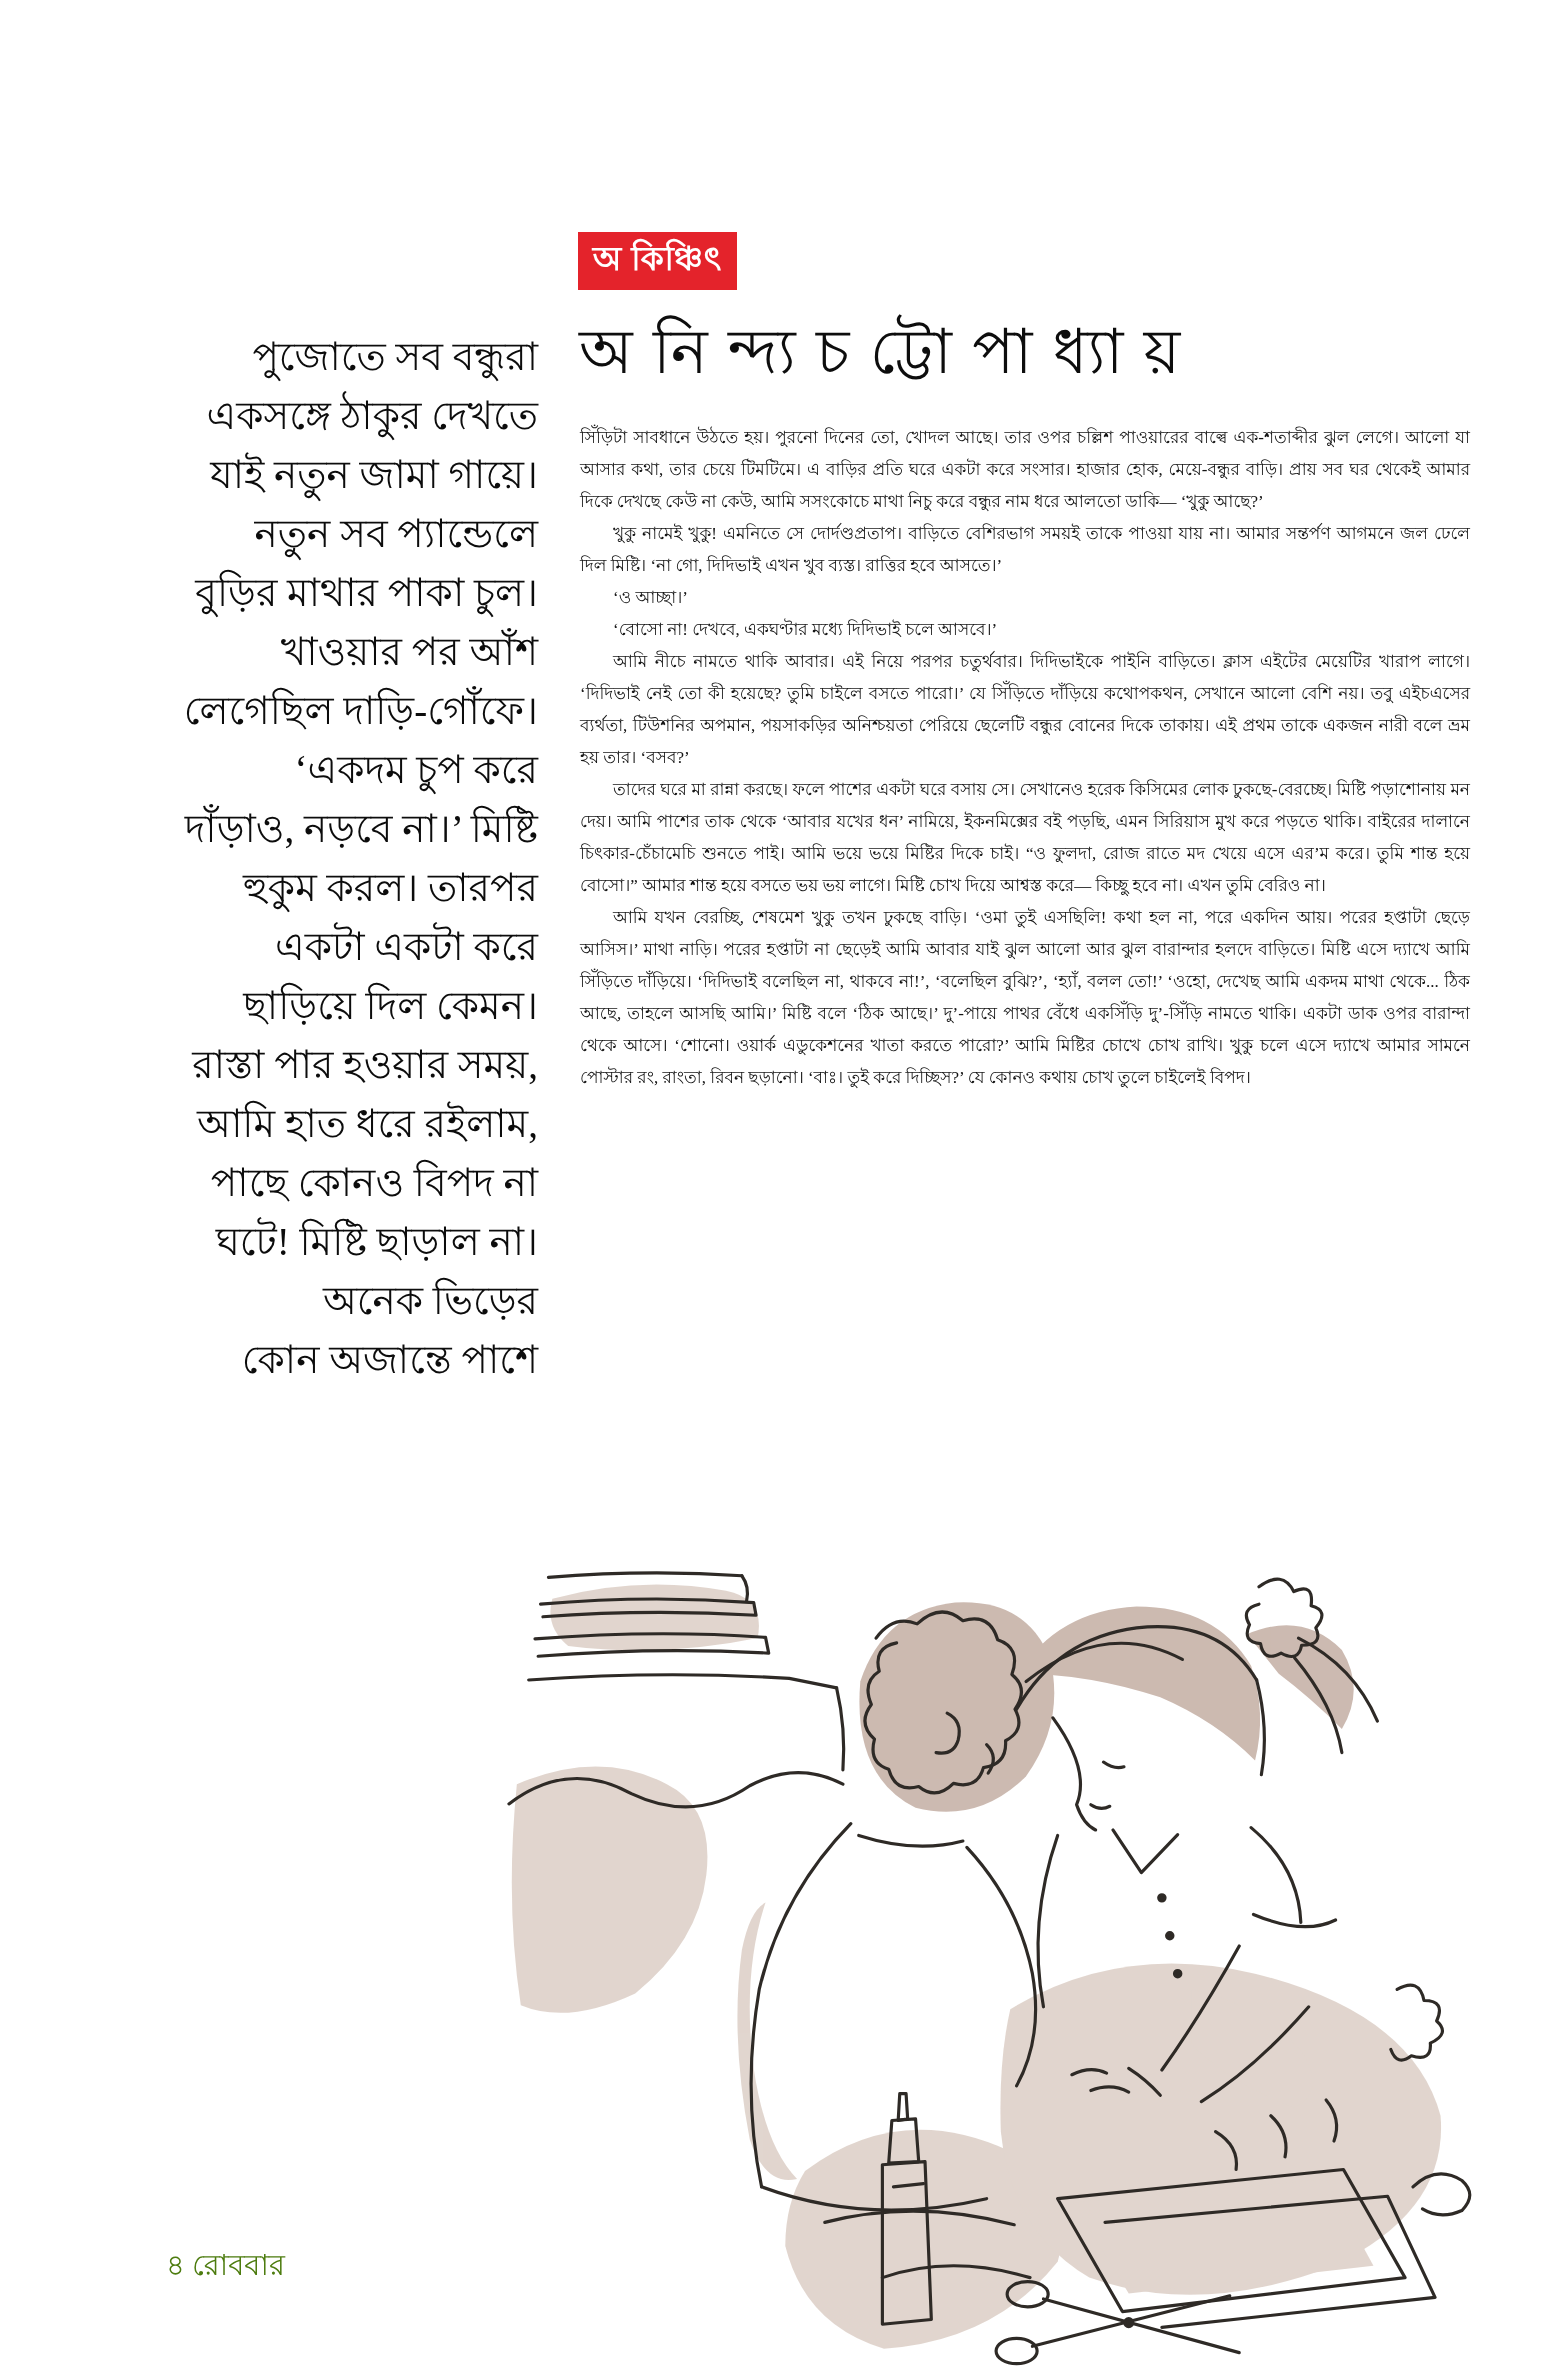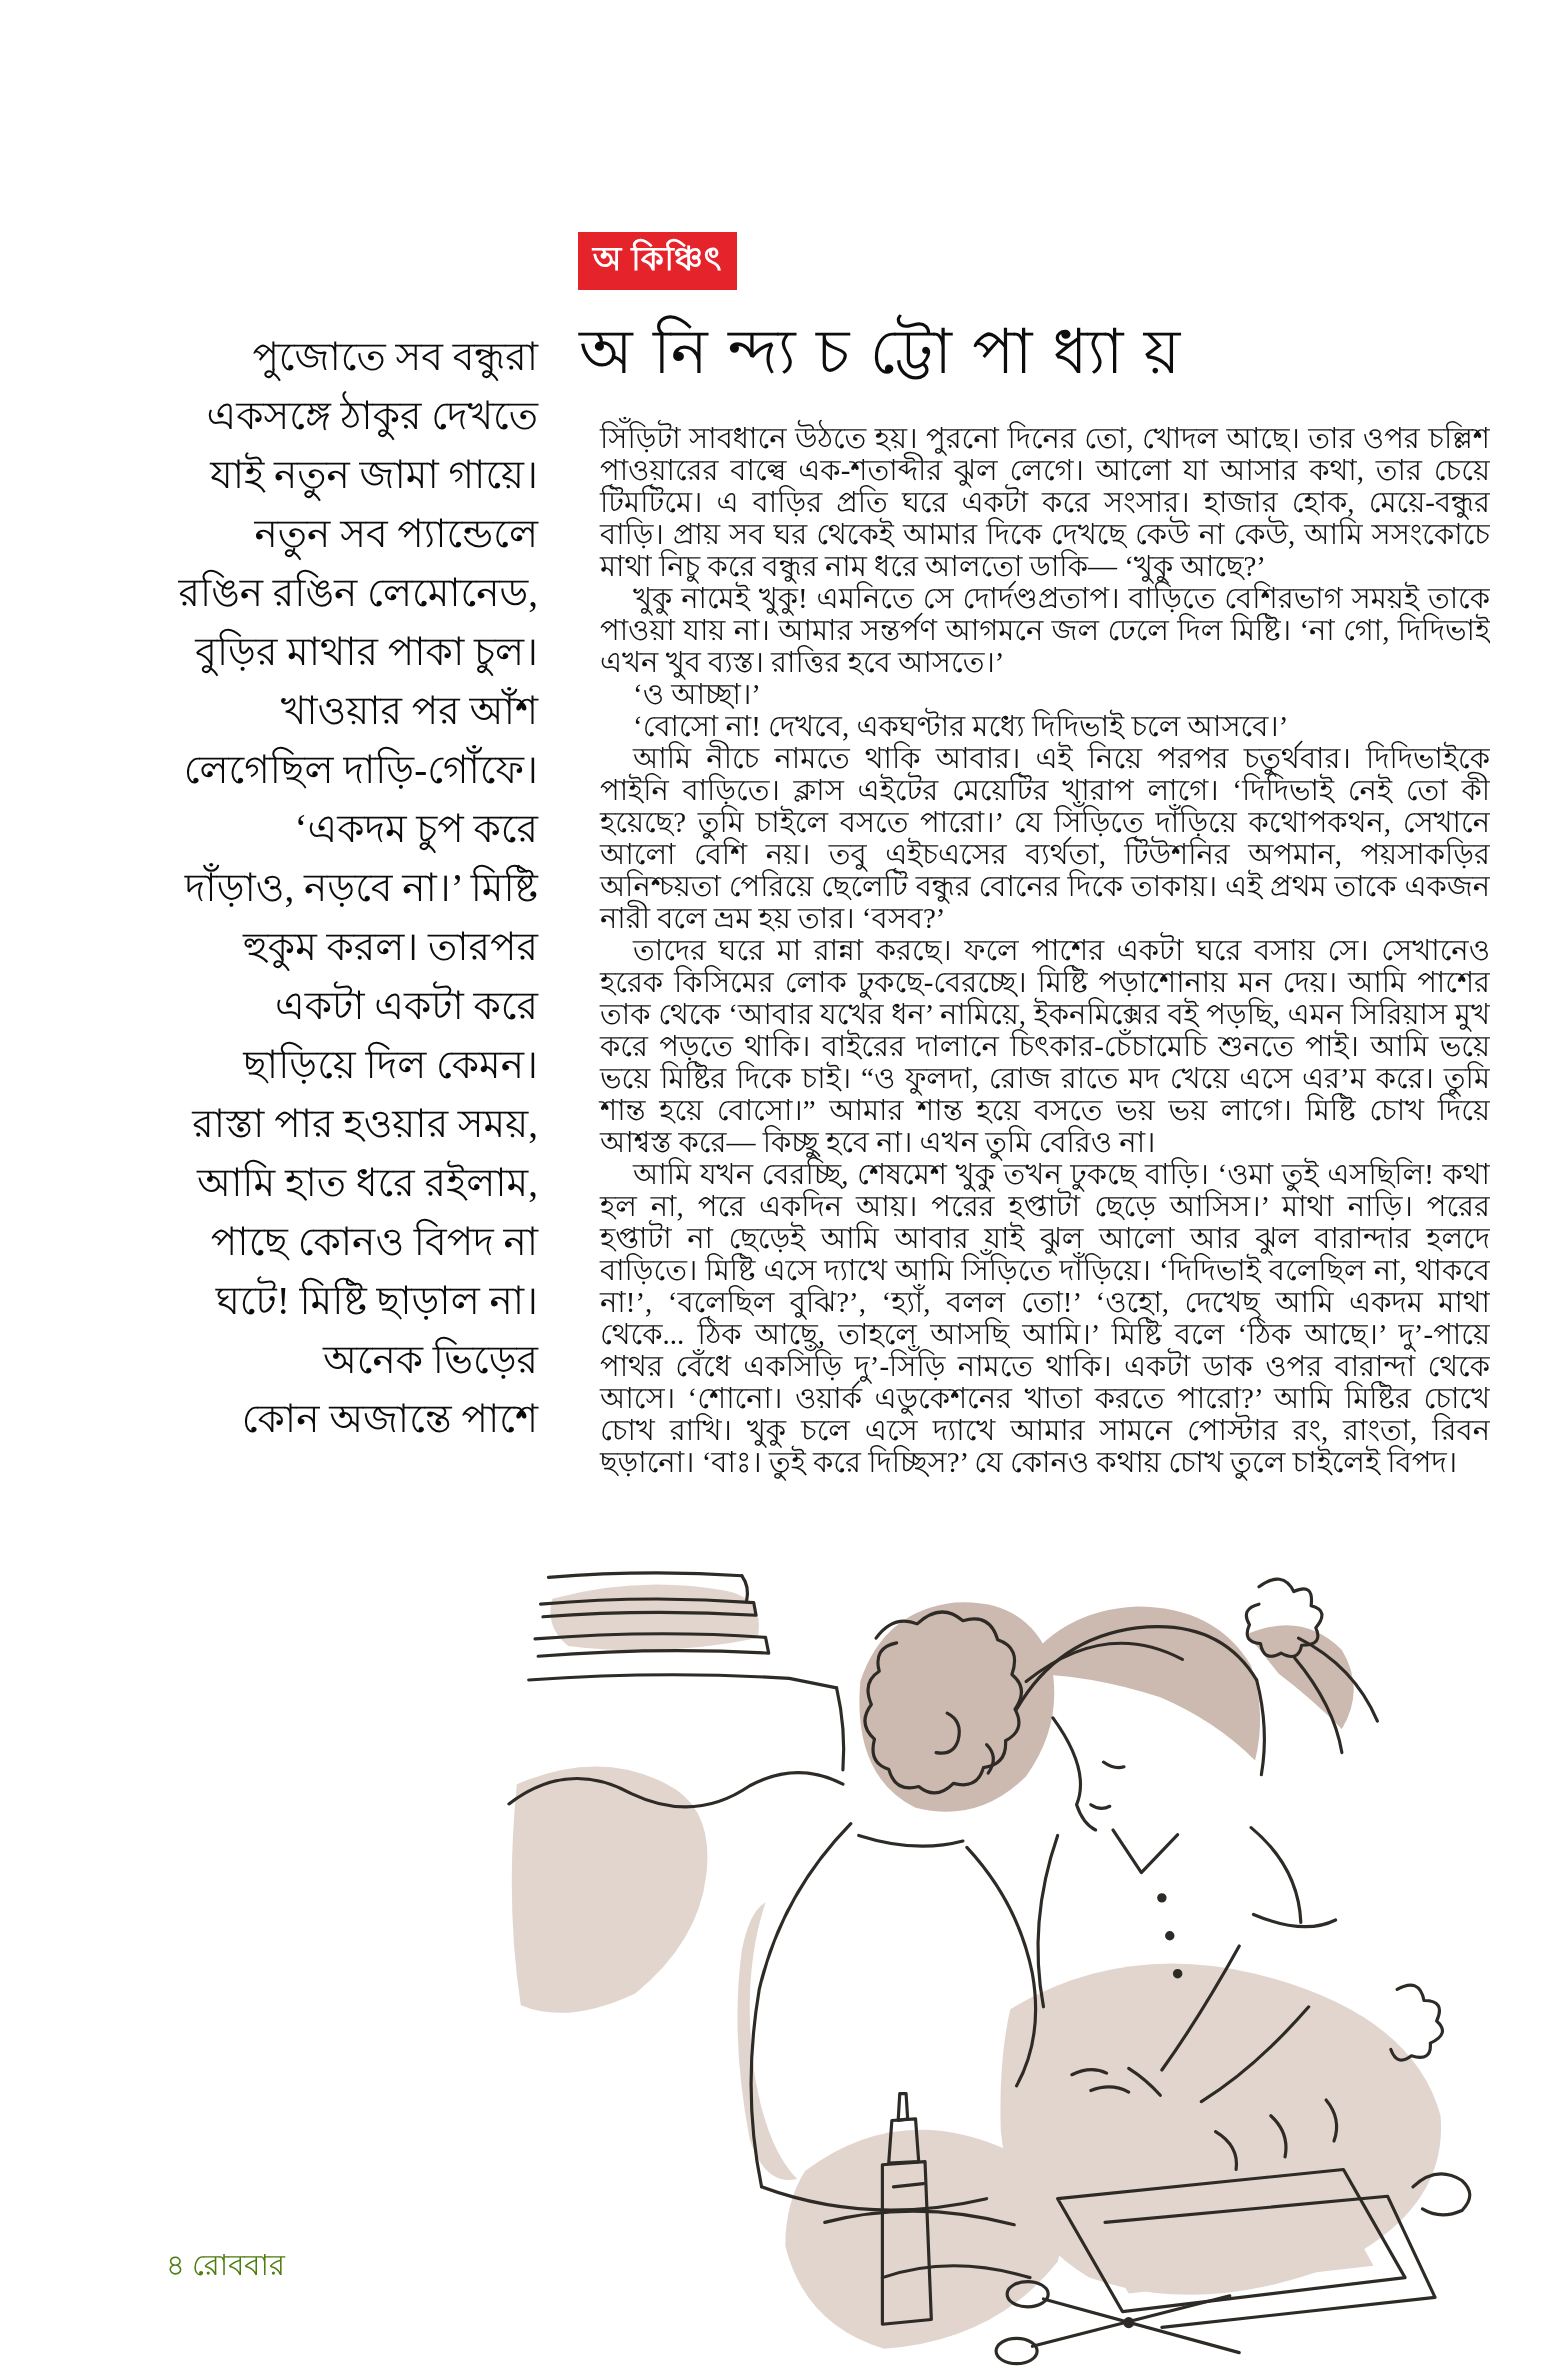--- a/index.html
+++ b/index.html
@@ -22,22 +22,22 @@
     width:892px; font-size:62px; line-height:55px;
     color:#0d0d0d; letter-spacing:2.4px; white-space:nowrap;
   }
   .poem {
     position:absolute; left:118px; top:327px; width:420px;
     text-align:right; font-size:39px; line-height:59px;
     color:#0c0c0c;
   }
   .poem-line { white-space:nowrap; }
   .article {
-    position:absolute; left:600px; top:422px; width:890px;
-    font-size:29px; line-height:32px; text-align:justify;
+    position:absolute; left:580px; top:422px; width:890px;
+    font-size:17px; line-height:32px; text-align:justify;
     color:#141414;
   }
   .body-para { text-indent:33px; }
   .body-para:first-child { text-indent:0; }
   .footer {
     position:absolute; left:129px; top:2242px;
     font-size:29px; color:#4d7c0f;margin-left:37px;
   }
   .illustration {
     position:absolute; left:505px; top:1563px;
@@ -54,21 +54,20 @@
     <span>অ কিঞ্চিৎ</span>
   </div>
 
   <div class="author-heading">অ নি ন্দ্য  চ ট্টো পা ধ্যা য়</div>
 
   <div class="poem">
       <div class="poem-line">পুজোতে সব বন্ধুরা</div>
       <div class="poem-line">একসঙ্গে ঠাকুর দেখতে</div>
       <div class="poem-line">যাই নতুন জামা গায়ে।</div>
       <div class="poem-line">নতুন সব প্যান্ডেলে</div>
-      <div class="poem-line">রঙিন রঙিন লেমোনেড,</div>
       <div class="poem-line">বুড়ির মাথার পাকা চুল।</div>
       <div class="poem-line">খাওয়ার পর আঁশ</div>
       <div class="poem-line">লেগেছিল দাড়ি-গোঁফে।</div>
       <div class="poem-line">‘একদম চুপ করে</div>
       <div class="poem-line">দাঁড়াও, নড়বে না।’ মিষ্টি</div>
       <div class="poem-line">হুকুম করল। তারপর</div>
       <div class="poem-line">একটা একটা করে</div>
       <div class="poem-line">ছাড়িয়ে দিল কেমন।</div>
       <div class="poem-line">রাস্তা পার হওয়ার সময়,</div>
       <div class="poem-line">আমি হাত ধরে রইলাম,</div>

